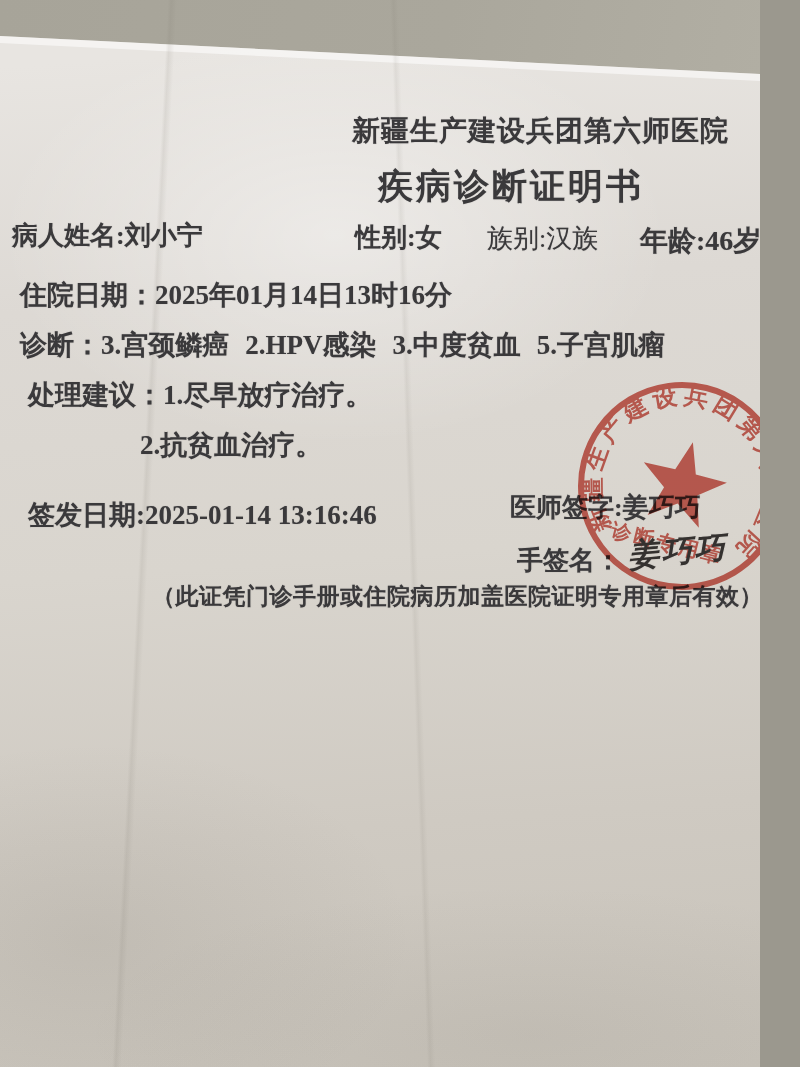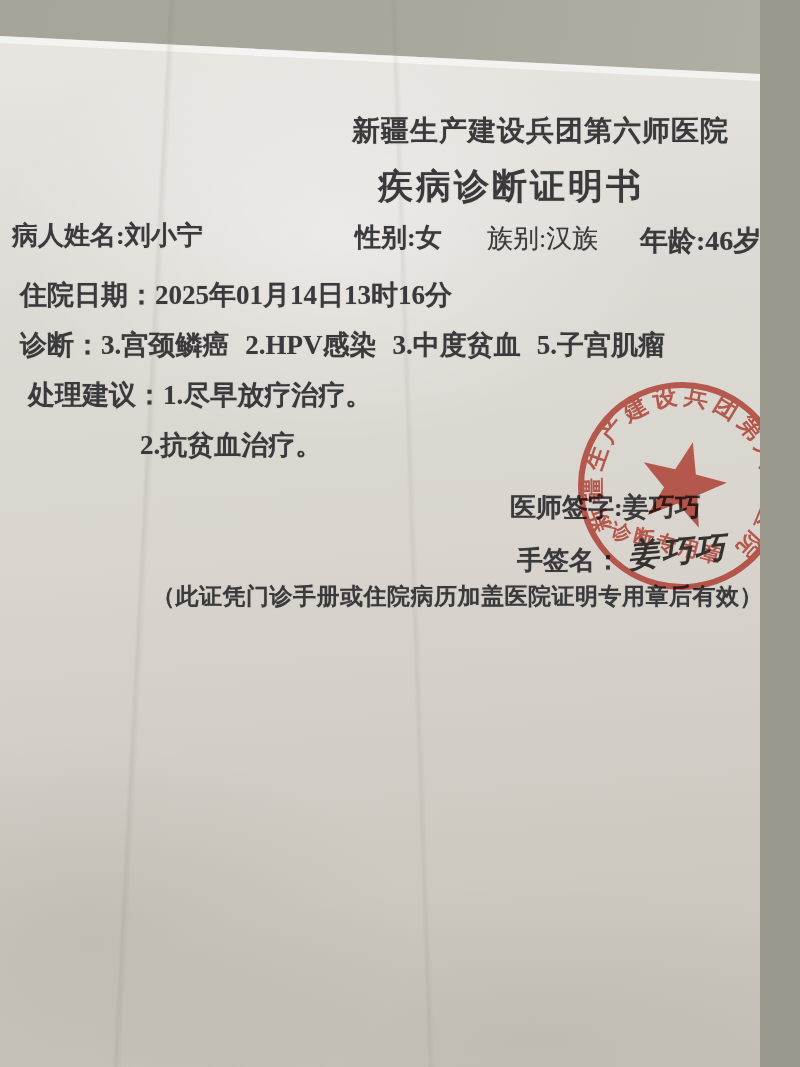--- a/index.html
+++ b/index.html
@@ -86,20 +86,21 @@
   <div class="txt p-ethnic"><span>族别:</span><span>汉族</span></div>
   <div class="txt p-age"><span>年龄:</span><span>46岁</span></div>
 
   <div class="txt admission"><span>住院日期：</span><span>2025年01月14日13时16分</span></div>
 
   <div class="txt diagnosis"><span>诊断：</span><span class="item">3.宫颈鳞癌</span><span class="item">2.HPV感染</span><span class="item">3.中度贫血</span><span class="item">5.子宫肌瘤</span></div>
 
   <div class="txt reco1"><span>处理建议：</span><span>1.尽早放疗治疗。</span></div>
   <div class="txt reco2"><span>2.抗贫血治疗。</span></div>
 
+  <div class="txt issue"><span>签发日期:</span><span>2025-01-14 13:16:46</span></div>
 
   <div class="txt physician"><span>医师签字:</span><span>姜巧巧</span></div>
 
   <div class="txt handsign-label">手签名：</div>
   <div class="txt hand-signature">姜巧巧</div>
 
   <div class="txt footer-note">（此证凭门诊手册或住院病历加盖医院证明专用章后有效）</div>
 
   <div class="seal">
     <svg viewBox="0 0 220 220">

